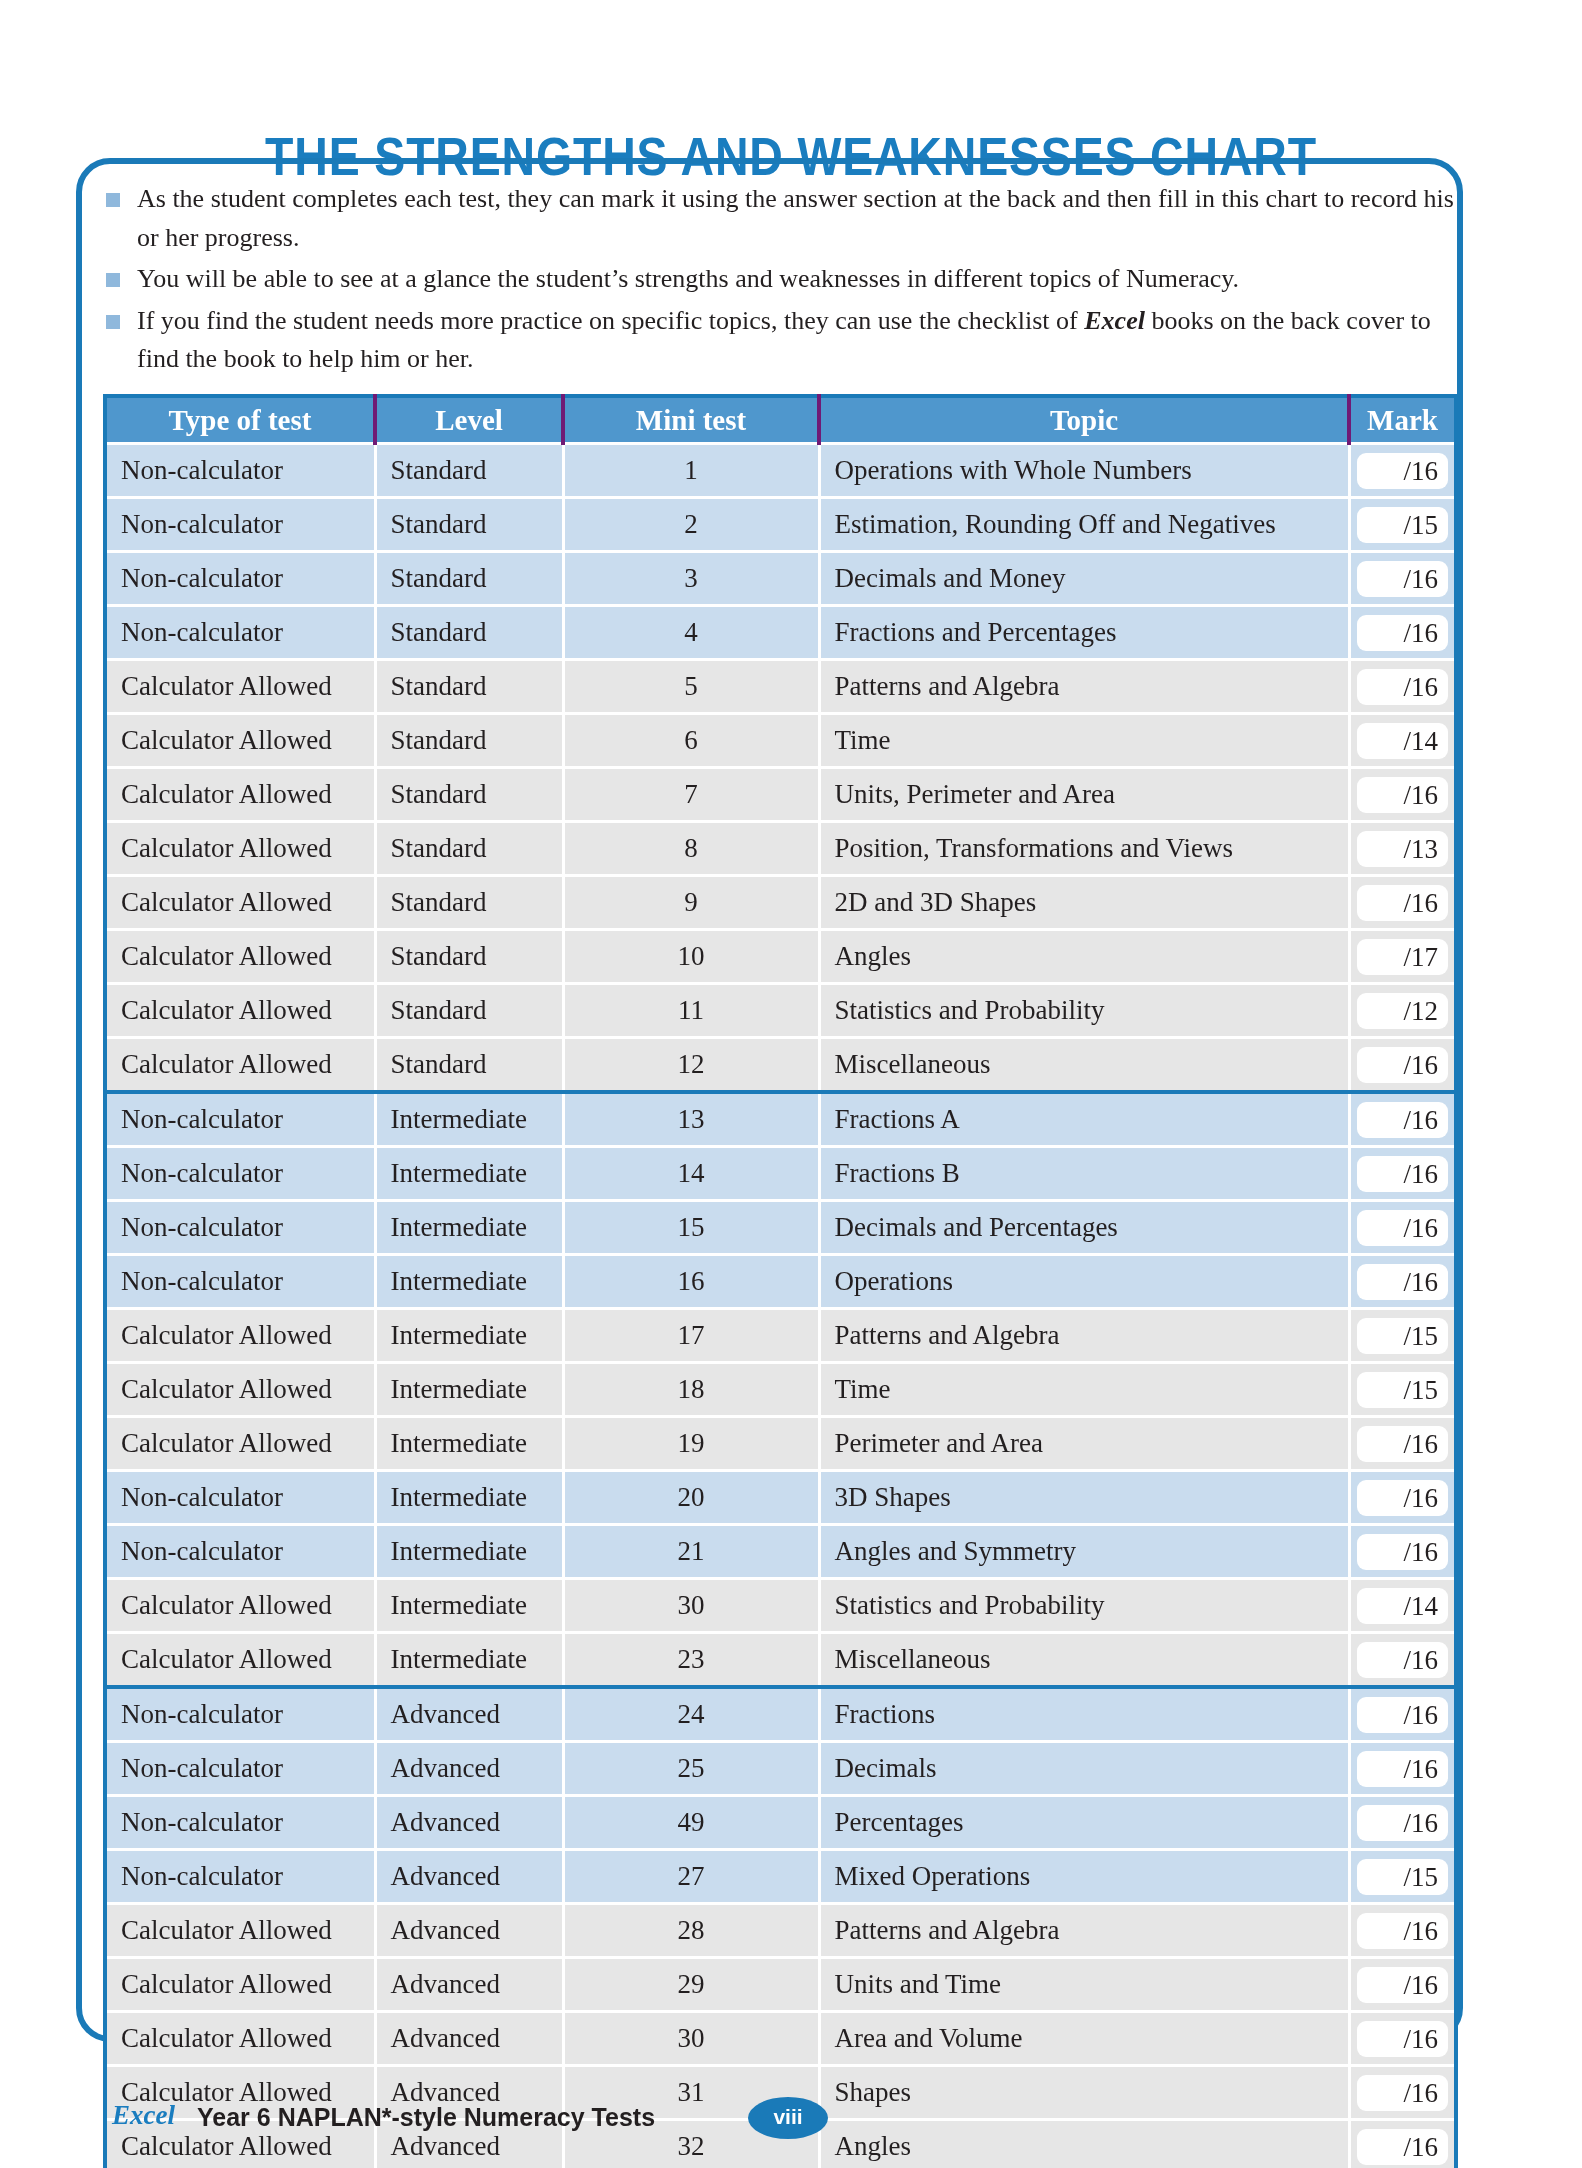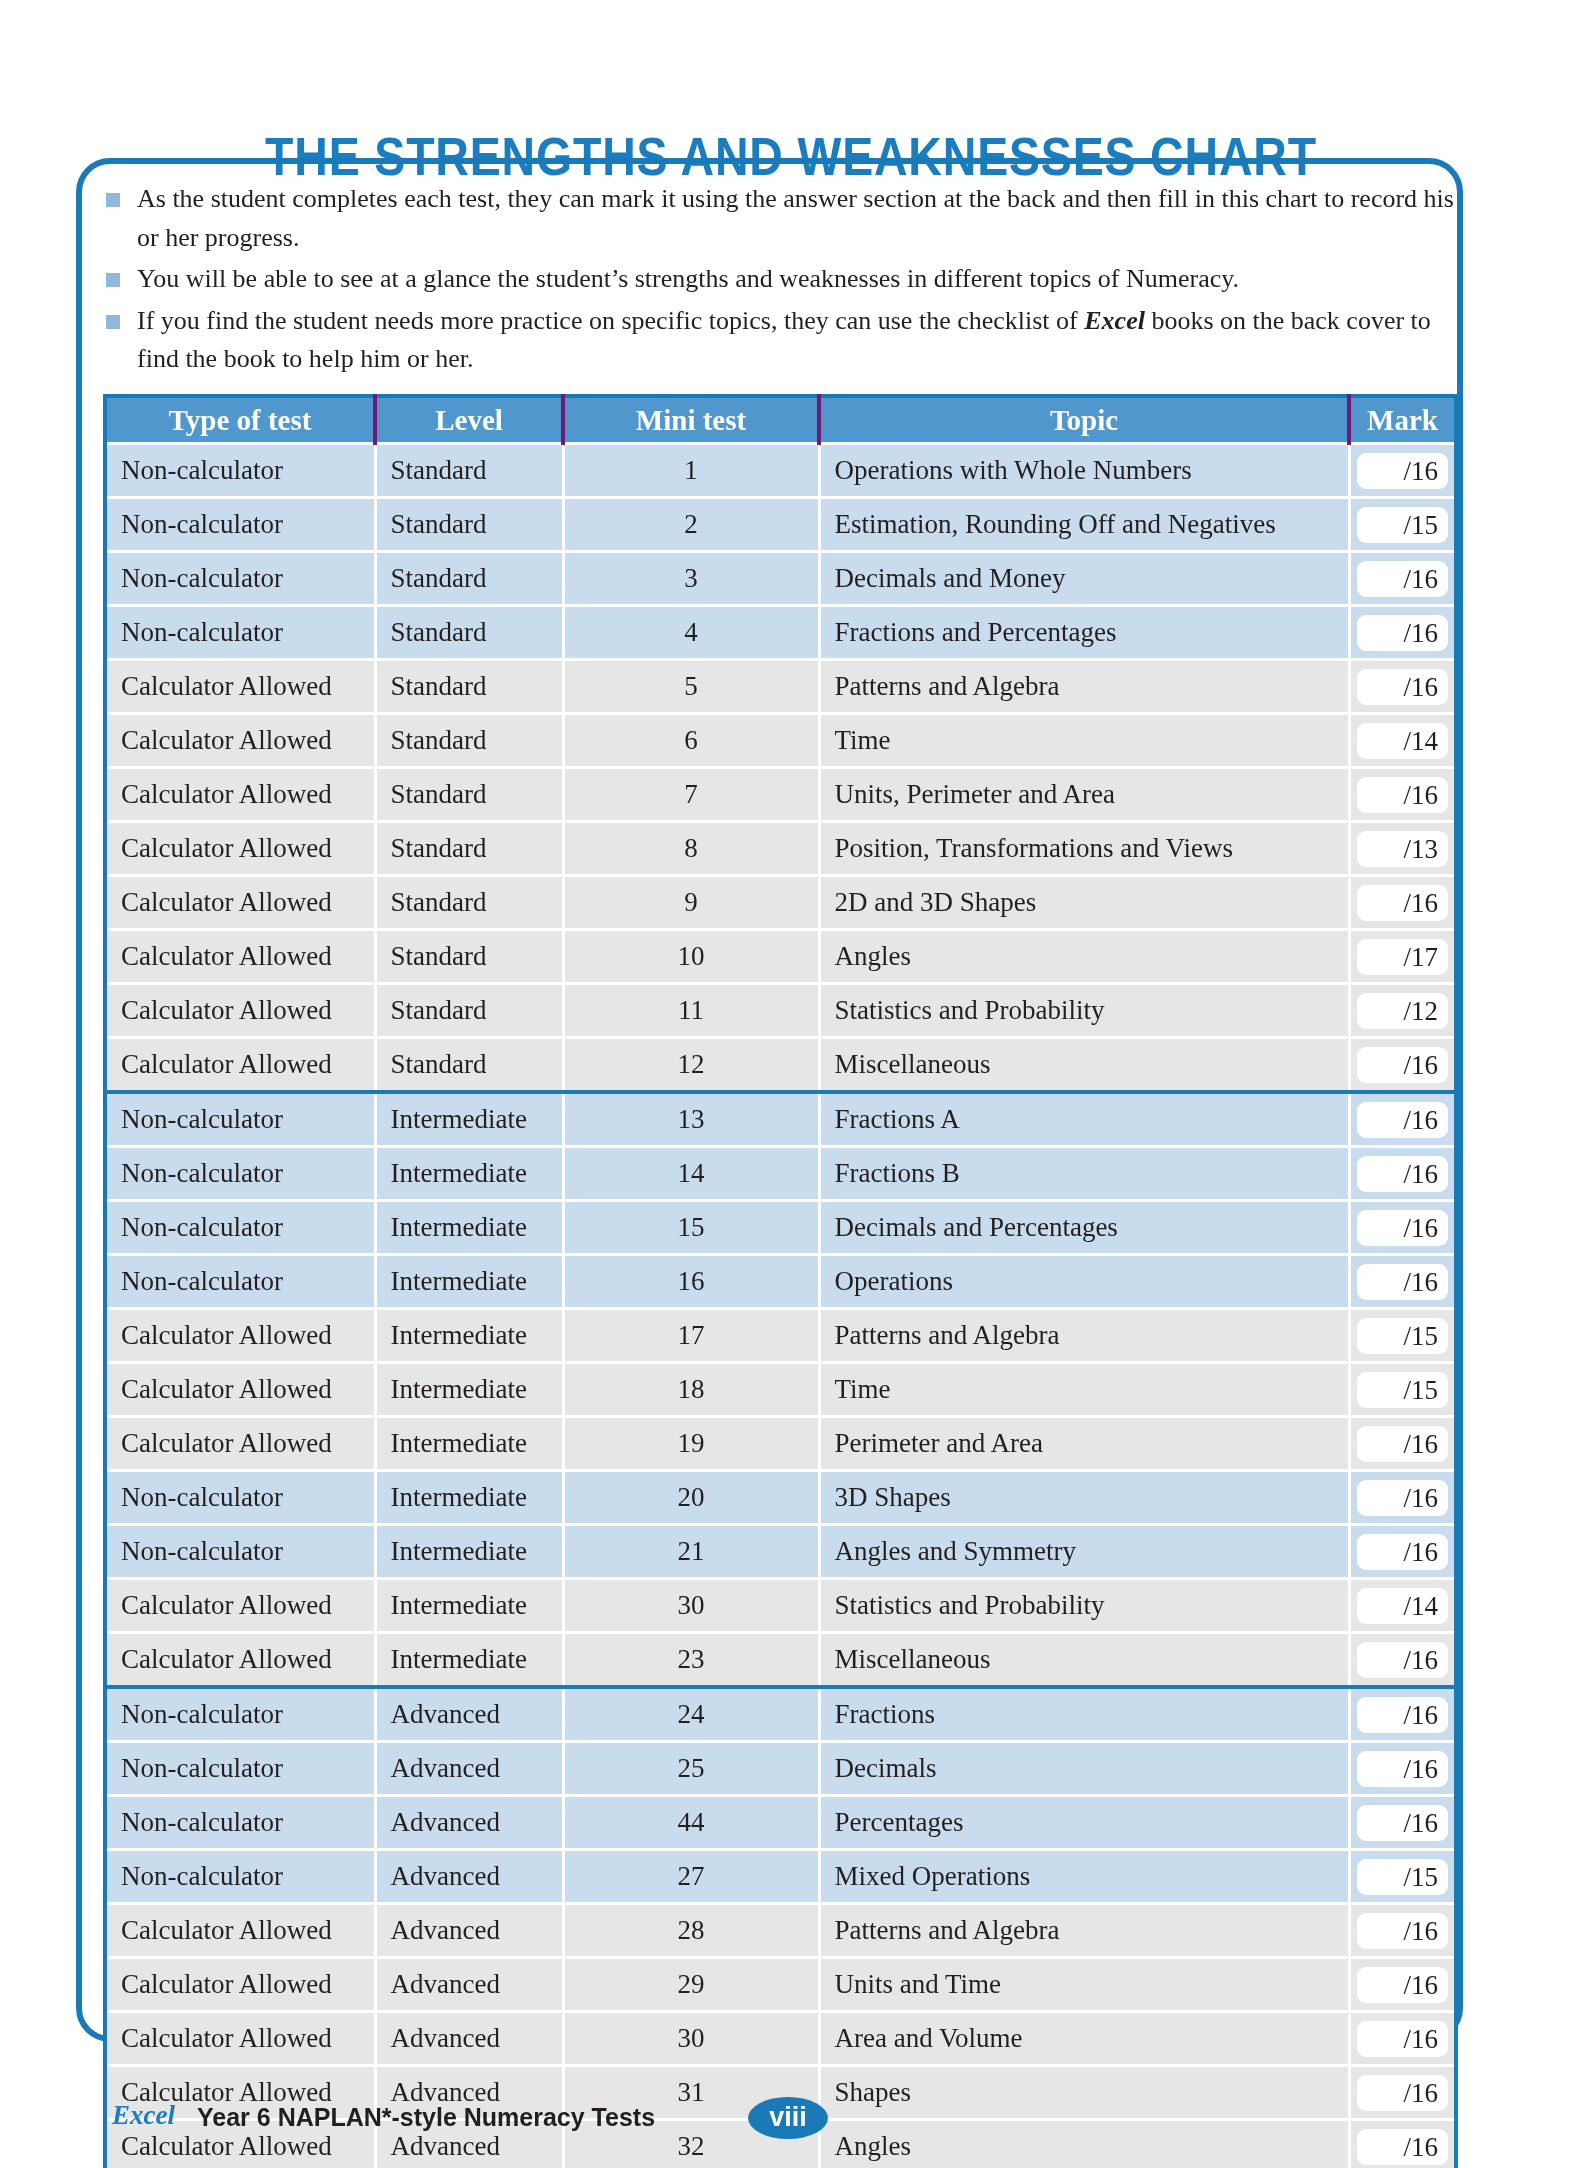--- a/index.html
+++ b/index.html
@@ -35,21 +35,21 @@
   td.mark { padding: 4px 6px; }
   .mark-box { display: block; background: #ffffff; border-radius: 9px; height: 36px; line-height: 36px;
     text-align: right; padding-right: 10px; box-sizing: border-box; }
 
   .footer-brand { position: absolute; left: 112px; top: 2100px; font-family: "Liberation Serif", serif;
     font-weight: bold; font-style: italic; font-size: 27px; color: #1a7dbf; }
   .footer-title { position: absolute; left: 197px; top: 2103px; font-family: "Liberation Sans", sans-serif;
     font-weight: bold; font-size: 25px; color: #231f20; }
   .page-badge { position: absolute; left: 748px; top: 2097px; width: 80px; height: 42px; border-radius: 50%;
     background: #1a7ab8; color: #ffffff; font-family: "Liberation Sans", sans-serif; font-weight: bold;
-    font-size: 27px; line-height: 40px; text-align: center; }
+    font-size: 21px; line-height: 40px; text-align: center; }
 </style>
 </head>
 <body>
 
 <h1 class="page-title">THE STRENGTHS AND WEAKNESSES CHART</h1>
 
 <div class="frame"></div>
 
 <ul class="bullets">
   <li class="bullet">
@@ -306,21 +306,21 @@
           <td>Advanced</td>
           <td class="center">25</td>
           <td>Decimals</td>
           <td class="mark">
             <span class="mark-box">/16</span>
           </td>
         </tr>
         <tr class="nc">
           <td>Non-calculator</td>
           <td>Advanced</td>
-          <td class="center">44</td>
+          <td class="center">49</td>
           <td>Percentages</td>
           <td class="mark">
             <span class="mark-box">/16</span>
           </td>
         </tr>
         <tr class="nc">
           <td>Non-calculator</td>
           <td>Advanced</td>
           <td class="center">27</td>
           <td>Mixed Operations</td>

